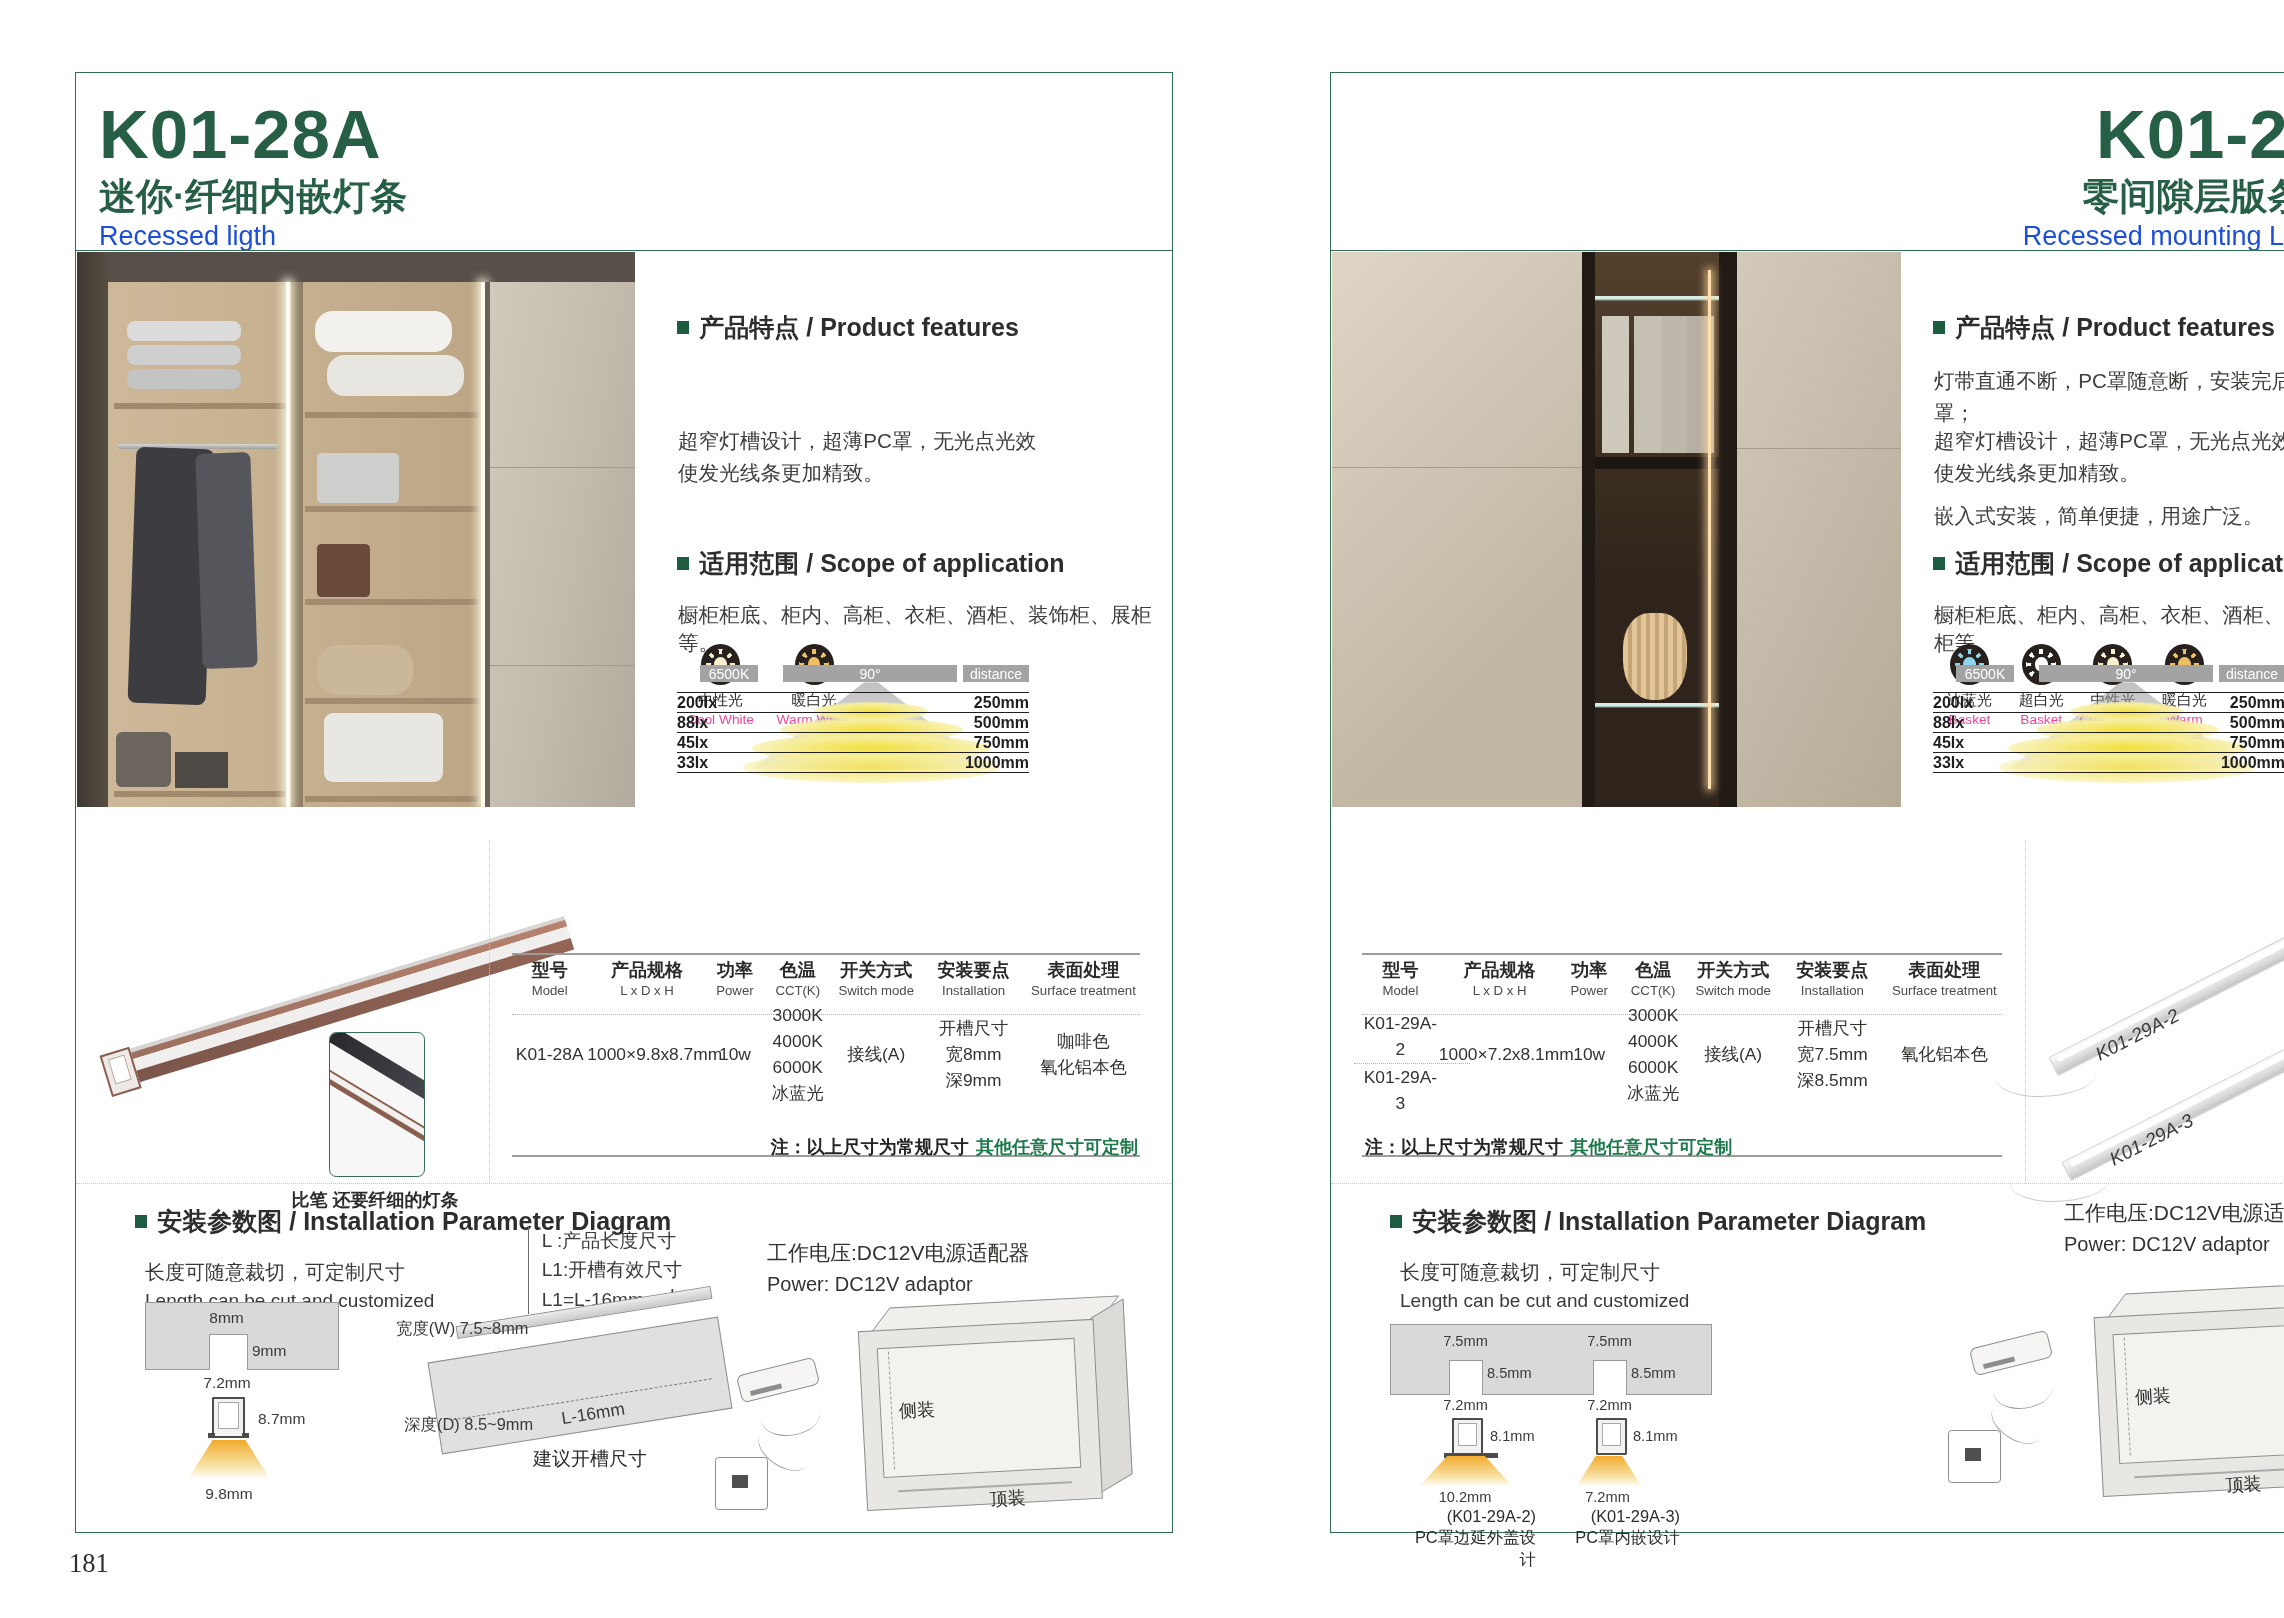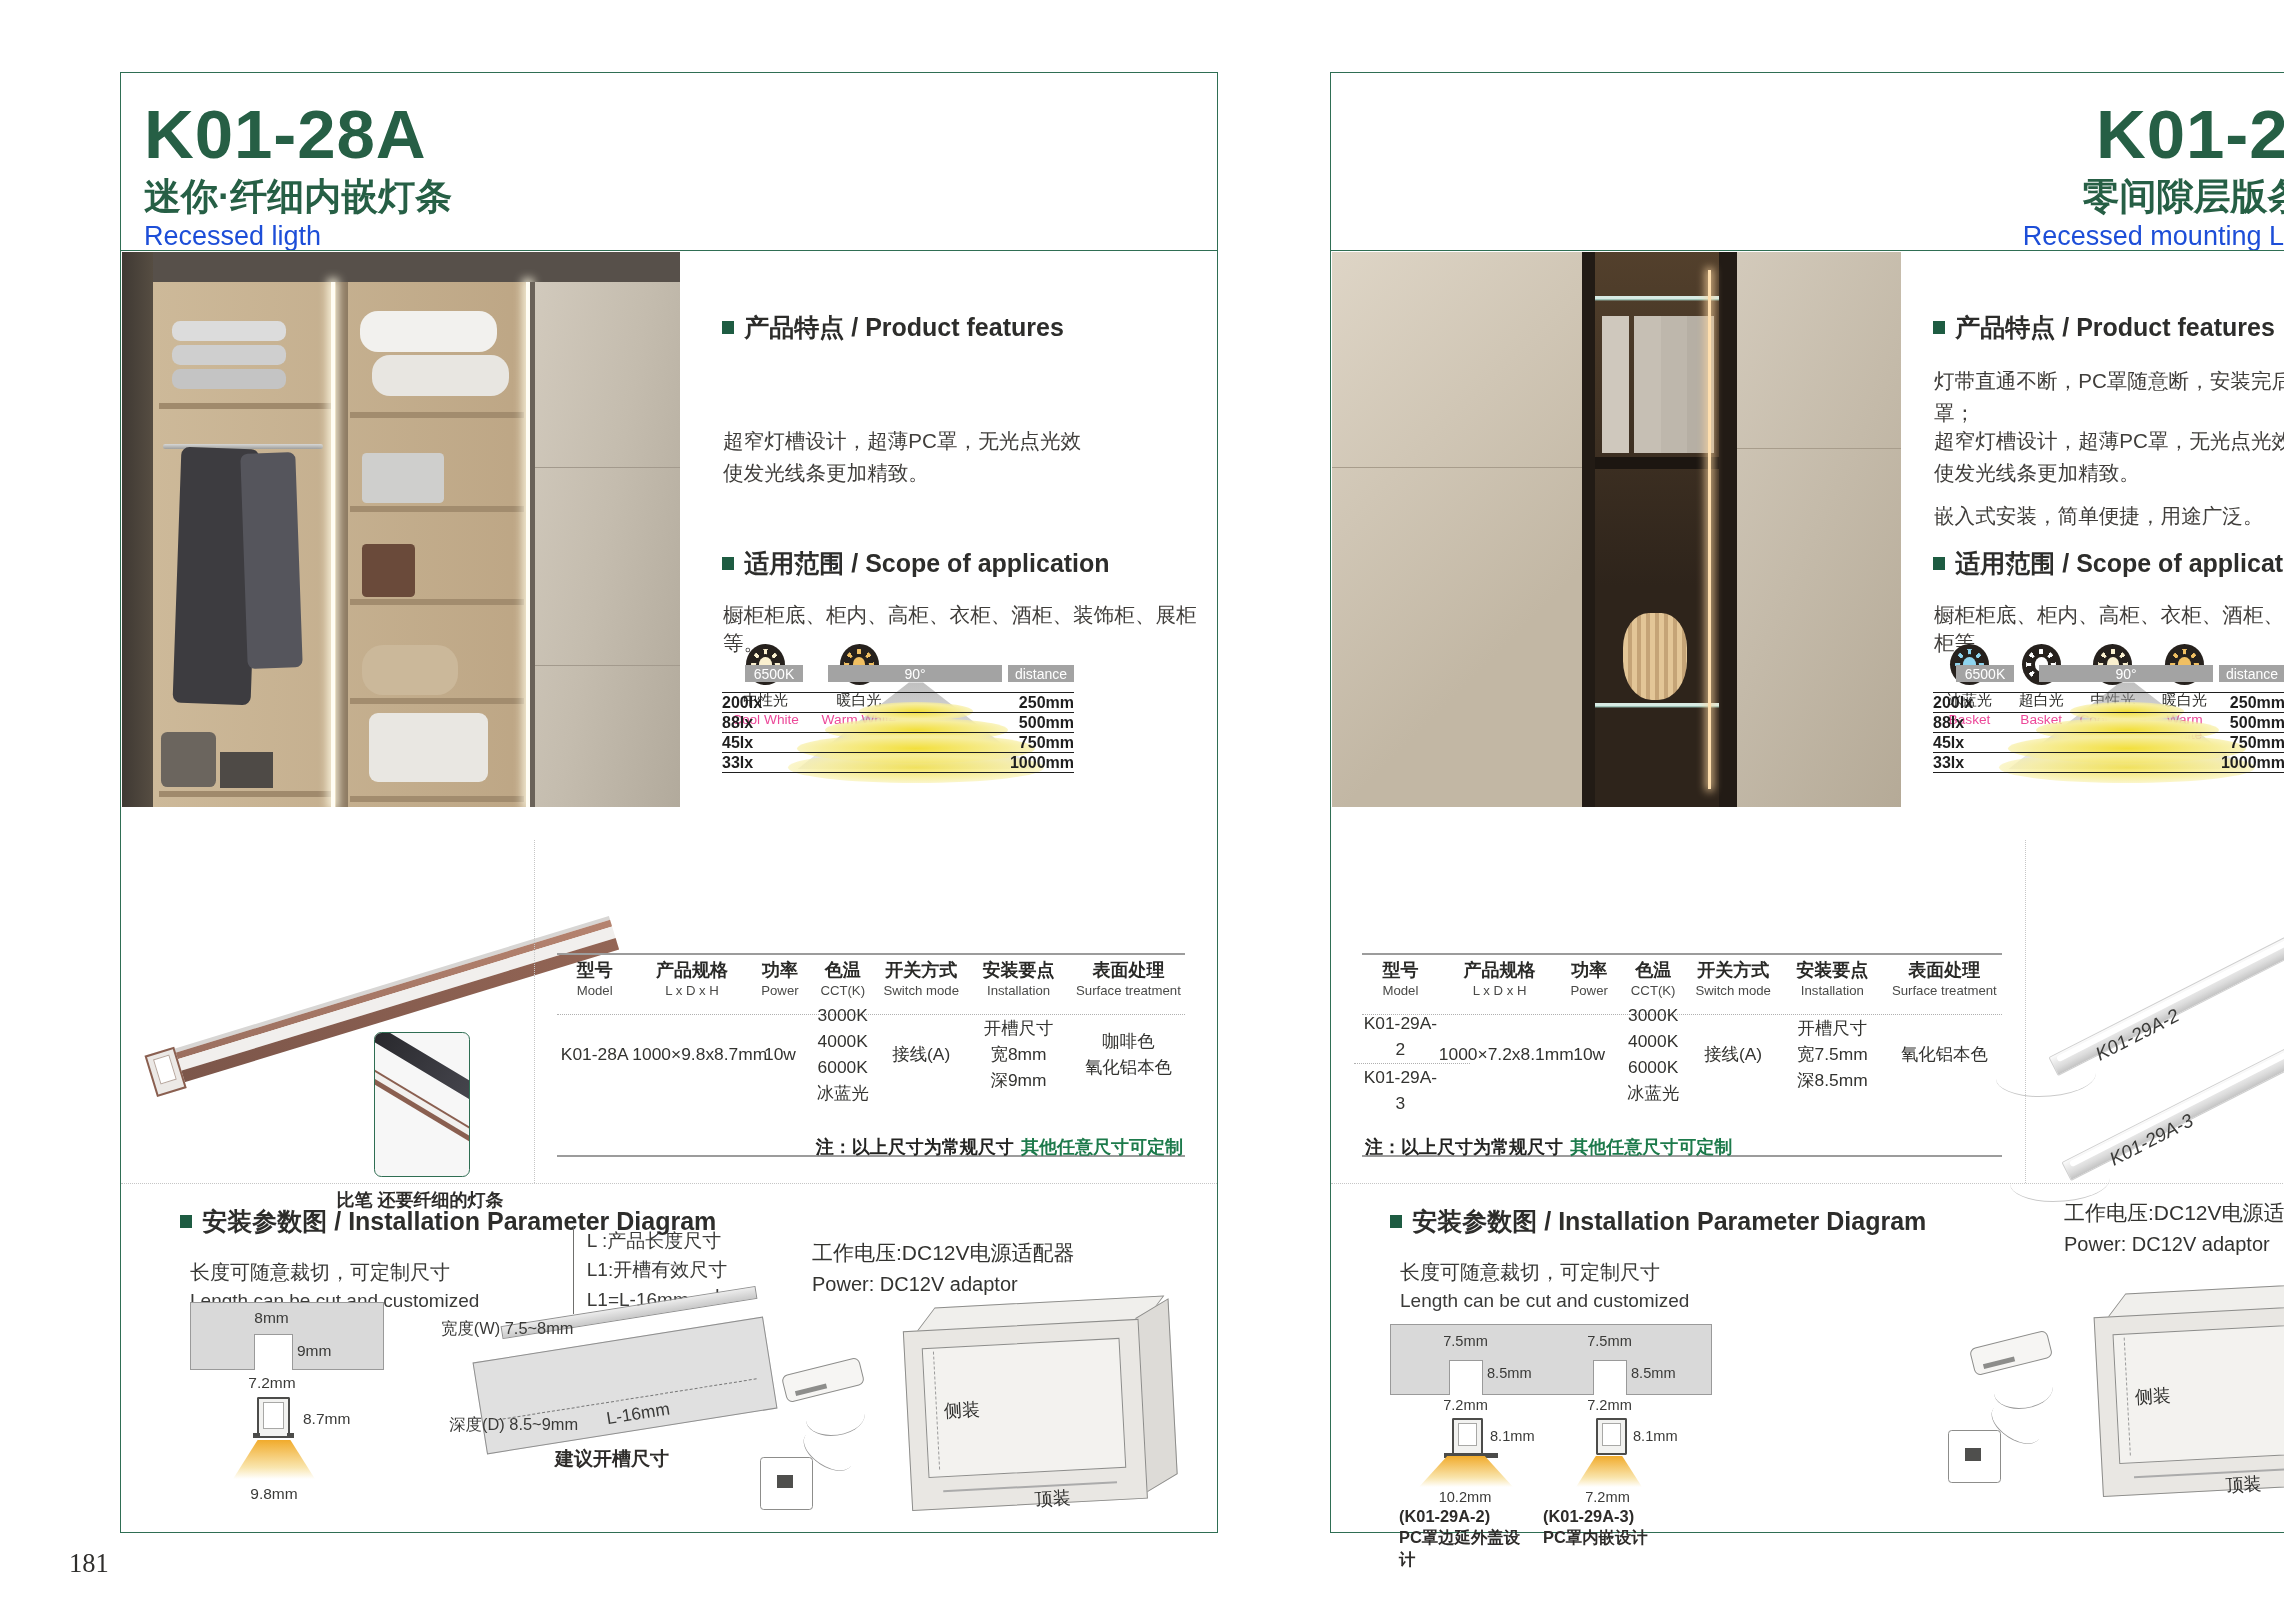--- a/index.html
+++ b/index.html
@@ -1,20 +1,20 @@
 <!DOCTYPE html>
 <html style="font-size:7.3px"><head>
 <meta charset="utf-8">
 <style>
   html,body{margin:0;padding:0;background:#fff;}
   .canvas{position:relative;width:2482px;height:1618px;background:#ffffff;
           font-family:"Liberation Sans",sans-serif;overflow:hidden;}
   .abs{position:absolute;}
   .page{position:absolute;top:72px;height:1459px;background:#fff;border:1.4px solid #2f6e53;}
-  #pageL{left:75px;width:1096px;margin-left:45px;}
+  #pageL{left:75px;width:1096px;}
   #pageR{left:1330px;width:1074px;}
   .hdr-line{position:absolute;left:0;right:0;top:177px;height:1.4px;background:#2f6e53;}
   .title{font-size:69px;font-weight:bold;color:#265f45;letter-spacing:0.9px;line-height:1;}
   .sub-cn{font-size:37px;font-weight:bold;color:#265f45;margin-top:8.2px;line-height:1.1;}
   .sub-en{font-size:27px;color:#1d4ed8;margin-top:4.6px;line-height:1.1;}
   .sec-h{display:flex;align-items:center;font-size:25px;font-weight:bold;color:#2d2d2b;}
   .bullet{width:12.3px;height:12.3px;background:#1e5c42;margin-right:10px;flex:none;}
   .para{font-size:20.6px;color:#403e3b;line-height:1.55;}
   .scope{font-size:20.6px;color:#403e3b;}
   
@@ -62,21 +62,21 @@
           font-size:19px;color:#3a3a38;line-height:1.55;}
   .dim{position:absolute;font-size:15.5px;color:#3a3a38;white-space:nowrap;}
   .xpanel{position:absolute;background:#d9d9d9;border:1.4px solid #9a9a9a;}
   .xnotch{position:absolute;background:#fff;border:1.4px solid #9a9a9a;border-bottom:none;}
   .xprof{position:absolute;border:2.3px solid #4c4c4a;background:#f2f2f0;border-radius:1.4px;}
   .xprof-in{position:absolute;left:3.7px;right:3.7px;top:2.7px;bottom:7.3px;border:1.4px solid #a8a8a6;background:#fff;}
   .xflange{position:absolute;bottom:-1.8px;width:6.9px;height:5px;background:#4c4c4a;}
   .xplate{position:absolute;left:-10px;bottom:-4.6px;width:54px;height:4.6px;background:#4c4c4a;}
   .glow{position:absolute;clip-path:polygon(30% 0,70% 0,100% 100%,0 100%);
         background:linear-gradient(180deg,#f1ab2c,#f9e5ad 70%,rgba(255,255,255,0));}
-  .xcap{position:absolute;font-size:16.4px;font-weight:bold;color:#2e2c2a;text-align:left;line-height:1.3;}
+  .xcap{position:absolute;font-size:16.4px;font-weight:normal;color:#2e2c2a;text-align:right;line-height:1.3;}
   .slab-bar{position:absolute;height:11px;background:linear-gradient(#ececec,#c9c9c9);border:1.4px solid #8f8f8f;transform:rotate(-9deg);}
   .slab-body{position:absolute;background:#e0e0e0;border:1.4px solid #8f8f8f;transform:rotate(-9deg);}
   .sl-dash{position:absolute;left:5%;right:5%;bottom:34%;border-top:1.4px dashed #777;}
   .sl-l16{position:absolute;left:42%;bottom:6%;font-size:17.4px;color:#3a3a38;}
   .powtxt{position:absolute;font-size:21px;color:#333330;line-height:1.5;}
   
   .cab{position:absolute;}
   .cab-topface{position:absolute;background:#f0efec;border:1.4px solid #8d8d8b;transform:skewX(-40deg);}
   .cab-side{position:absolute;background:#dddbd7;border:1.4px solid #8d8d8b;transform:skewY(-28deg);}
   .cab-front{position:absolute;background:#e9e7e3;border:1.4px solid #8d8d8b;}

